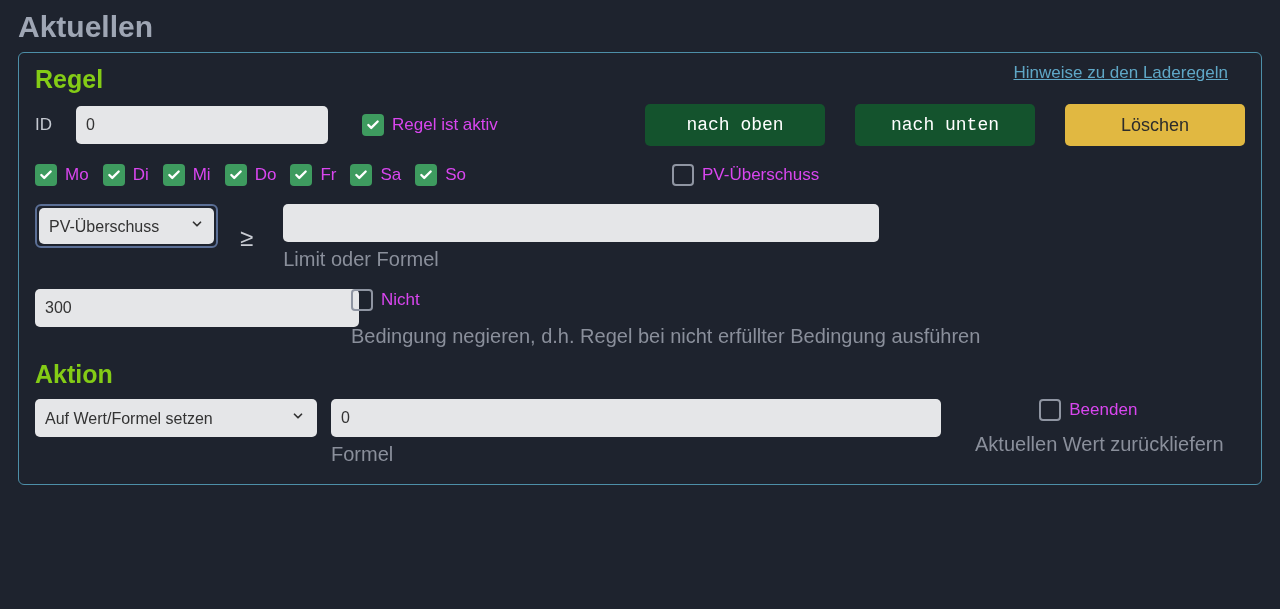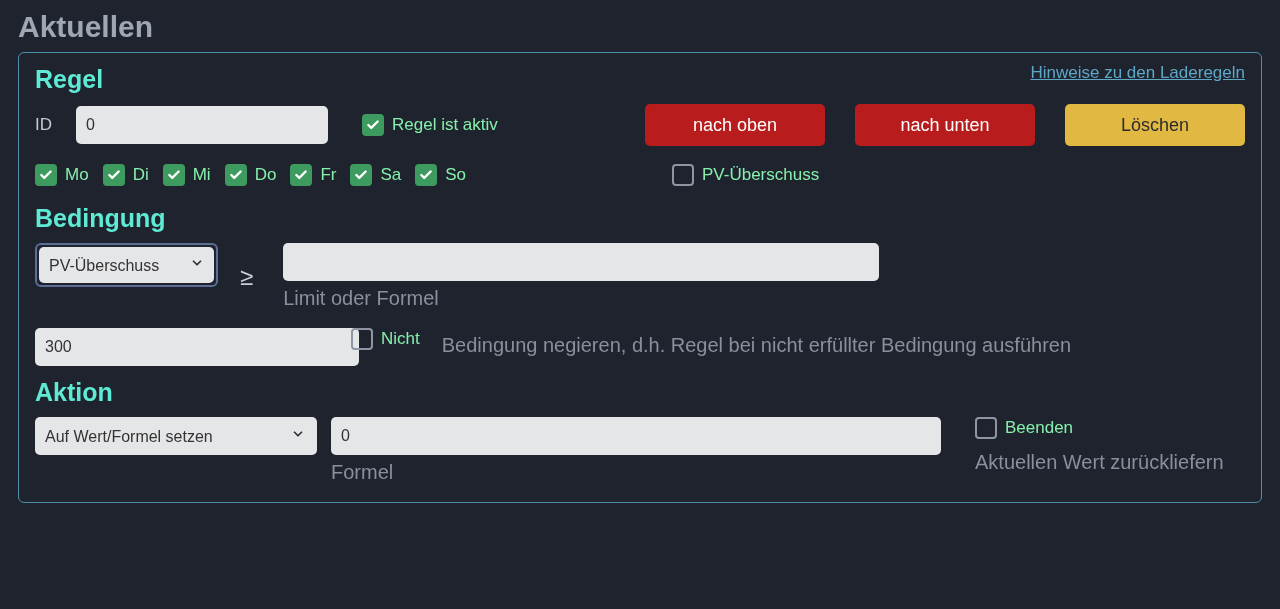--- a/index.html
+++ b/index.html
@@ -20,29 +20,29 @@
       margin-bottom: 8px;
     }
     .panel {
       border: 1px solid #4d8fa8;
       border-radius: 6px;
       padding: 12px 16px 18px;
       position: relative;
     }
     .hint-link {
       position: absolute;
-      right: 16px;
+      right: 33px;
       top: 10px;
       color: #5fa7c6;
       text-decoration: underline;
       font-size: 17px;
       cursor: pointer;
     }
     h2.section-title {
-      color: #5eead4;
+      color: #84cc16;
       font-size: 25px;
       font-weight: 600;
       margin-bottom: 10px;
     }
     .row { display: flex; align-items: center; flex-wrap: wrap; }
     .row1 { margin-bottom: 18px; }
     .id-label {
       color: #c5c9d1;
       font-size: 17px;
       margin-right: 24px;
@@ -67,32 +67,32 @@
       border-radius: 4px;
       background: #3e9b5f;
       display: flex; align-items: center; justify-content: center;
       margin-right: 8px;
     }
     .chk-box.unchecked {
       background: transparent;
       border: 2px solid #8f95a2;
     }
     .chk-box svg { width: 14px; height: 14px; }
-    .chk-label { color: #86efac; font-size: 17px; }
+    .chk-label { color: #d946ef; font-size: 17px; }
     .btn {
       height: 42px;
       border-radius: 5px;
       border: none;
       font-size: 18px;
       color: #fff;
       padding: 0 24px;
       width: 180px;
       cursor: pointer;
     }
-    .btn-blue { background: #b91c1c; }
+    .btn-blue { background: #14532d; font-family: Liberation Mono, monospace; }
     .btn-yellow { background: #e1b841; color: #2c2c2c; }
     .btn-group {
       display: flex;
       gap: 30px;
       margin-left: auto;
     }
     .row-days { margin-bottom: 18px; gap: 0; }
     .row-days .chk { margin-right: 14px; }
     .row-days .chk:last-of-type { margin-right: 0; }
     .pv-gap { width: 192px; }
@@ -124,35 +124,35 @@
       align-self: center;
       margin: 0 10px 0 2px;
     }
     .limit-group { display: flex; flex-direction: column; }
     .limit-input { width: 596px; }
     .help-text { color: #8a8f9b; font-size: 20px; margin-top: 6px; }
     .row-time { display: flex; align-items: flex-start; gap: 34px; margin-bottom: 8px; margin-top: 18px;}
     .time-group { display: flex; flex-direction: column; width: 282px; }
     .time-input { width: 324px; }
     .time-group .help-text { max-width: 270px; line-height: 1.5; }
-    .nicht-col { display: flex; flex-direction: row; margin-left: 0; justify-content: flex-end; }
+    .nicht-col { display: flex; flex-direction: column; margin-left: 0; justify-content: flex-end; }
     .nicht-col .chk { margin-bottom: 8px; }
     .aktion-section { margin-top: 12px; }
     .aktion-row { display: flex; align-items: flex-start; gap: 14px; }
     .action-select {
       position: relative;
     }
     .action-select select {
       width: 282px;
       appearance: none;
       padding-right: 11px;
     }
     .formel-group { display: flex; flex-direction: column; }
     .formel-input { width: 610px; }
-    .beenden-col { display: flex; flex-direction: column; margin-left: 20px; }
+    .beenden-col { display: flex; flex-direction: column; margin-left: 20px; align-items: center; }
     .beenden-col .chk { margin-bottom: 6px; }
   </style>
 </head>
 <body>
 
 <h1 class="page-title">Aktuellen</h1>
 
 <div class="panel">
   <a class="hint-link">Hinweise zu den Laderegeln</a>
 
@@ -233,21 +233,20 @@
         </span>
         <span class="chk-label">So</span>
       </label>
     <span class="pv-gap"></span>
     <label class="chk">
       <span class="chk-box unchecked"></span>
       <span class="chk-label">PV-Überschuss</span>
     </label>
   </div>
 
-  <h2 class="section-title">Bedingung</h2>
 
   <div class="cond-row">
     <div class="select-wrap">
       <select>
         <option>PV-Überschuss</option>
       </select>
       <span class="chev">
         <svg width="14" height="14" viewBox="0 0 24 24" fill="none" stroke="#333" stroke-width="3" stroke-linecap="round" stroke-linejoin="round">
             <polyline points="6 9 12 15 18 9"></polyline>
           </svg>

